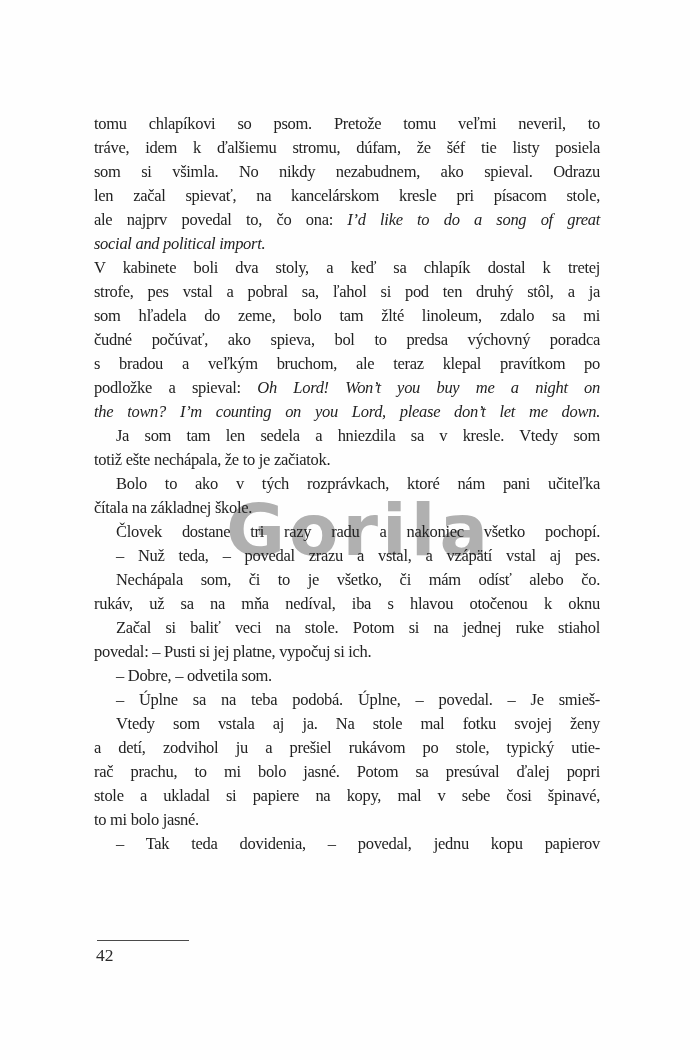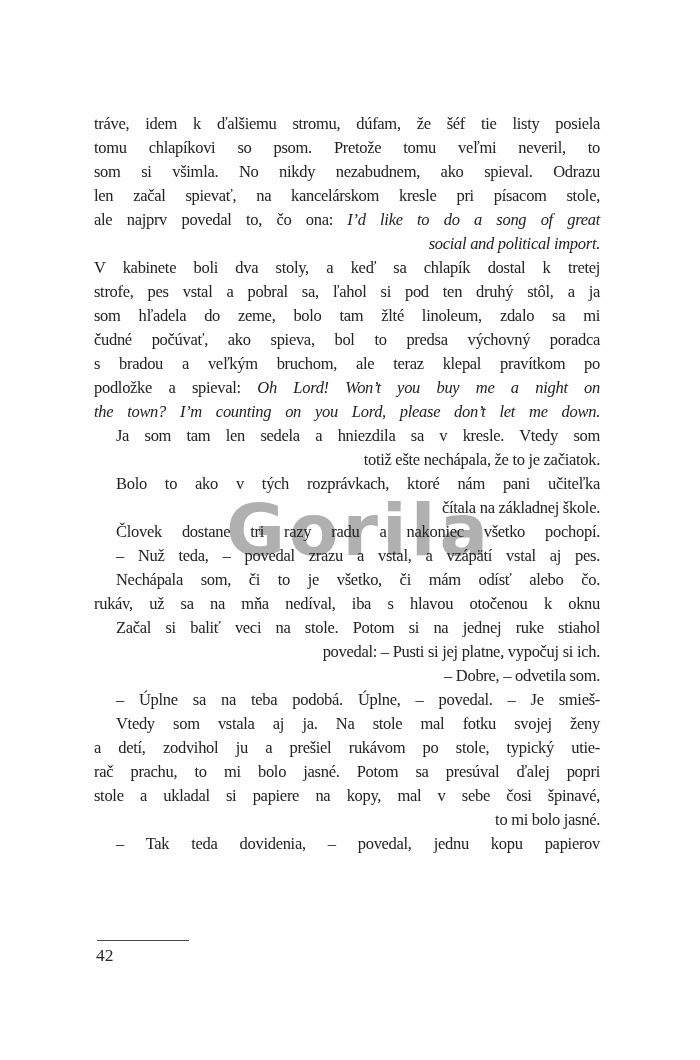--- a/index.html
+++ b/index.html
@@ -39,21 +39,21 @@
     top: 112px;
     width: 506px;
     z-index: 2;
     color: #222222;
     font-size: 16.5px;
     line-height: 24px;
     letter-spacing: -0.3px;
   }
   .line {
     height: 24px;
-    text-align: right;
+    text-align: left;
   }
   .line.just {
     text-align: justify;
     text-align-last: justify;
   }
   .line.indent {
     text-indent: 22px;
   }
   .it {
     font-style: italic;
@@ -84,22 +84,22 @@
   }
 </style>
 </head>
 <body>
 
 <div class="page">
 
   <div class="watermark">Gorila</div>
 
   <div class="textblock">
+      <div class="line just"><span>tomu chlapíkovi so psom. Pretože tomu veľmi neveril, to</span></div>
       <div class="line just"><span>tráve, idem k ďalšiemu stromu, dúfam, že šéf tie listy posiela</span></div>
-      <div class="line just"><span>tomu chlapíkovi so psom. Pretože tomu veľmi neveril, to</span></div>
       <div class="line just"><span>som si všimla. No nikdy nezabudnem, ako spieval. Odrazu</span></div>
       <div class="line just"><span>len začal spievať, na kancelárskom kresle pri písacom stole,</span></div>
       <div class="line just"><span>ale najprv povedal to, čo ona: </span><span class="it">I’d like to do a song of great</span></div>
       <div class="line"><span class="it">social and political import.</span></div>
       <div class="line just"><span>V kabinete boli dva stoly, a keď sa chlapík dostal k tretej</span></div>
       <div class="line just"><span>strofe, pes vstal a pobral sa, ľahol si pod ten druhý stôl, a ja</span></div>
       <div class="line just"><span>som hľadela do zeme, bolo tam žlté linoleum, zdalo sa mi</span></div>
       <div class="line just"><span>čudné počúvať, ako spieva, bol to predsa výchovný poradca</span></div>
       <div class="line just"><span>s bradou a veľkým bruchom, ale teraz klepal pravítkom po</span></div>
       <div class="line just"><span>podložke a spieval: </span><span class="it">Oh Lord! Won’t you buy me a night on</span></div>

